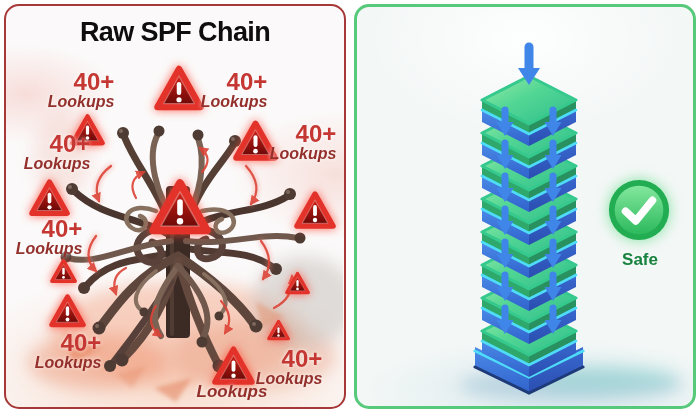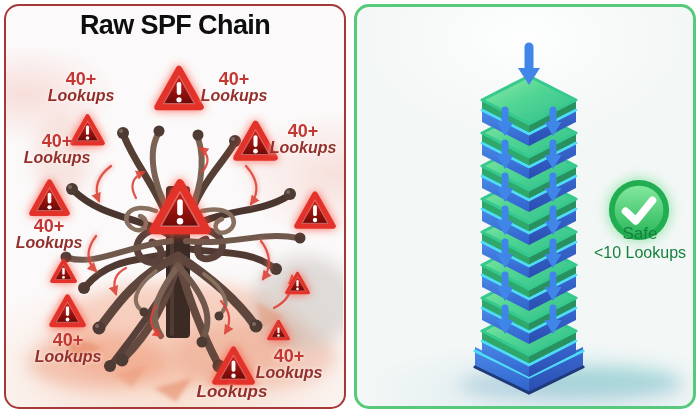--- a/index.html
+++ b/index.html
@@ -10,35 +10,35 @@
     background:
       radial-gradient(130px 70px at 6% 22%, rgba(240,170,160,.35), transparent 70%),
       radial-gradient(150px 90px at 98% 42%, rgba(238,165,150,.30), transparent 70%),
       radial-gradient(300px 150px at 48% 94%, rgba(246,185,150,.45), transparent 75%),
       #FBF9F9;}
   .panel-right{left:354px;width:342px;border:3px solid #57C97B;
     background:
       radial-gradient(260px 70px at 58% 96%, rgba(150,195,215,.28), transparent 72%),
       radial-gradient(200px 120px at 50% 8%, rgba(255,255,255,.9), transparent 80%),
       #F3F7F6;}
-  .title{position:absolute;top:4px;left:0;width:100%;text-align:center;
+  .title{position:absolute;top:11px;left:0;width:100%;text-align:center;
          font-size:27px;font-weight:800;color:#0e0e0e;letter-spacing:-0.6px;}
   .art{position:absolute;left:0;top:0;}
   
   .tri{position:absolute;filter:drop-shadow(0 0 5px rgba(255,70,50,.8));}
   
   .wlabel{position:absolute;transform:translateX(-50%);text-align:center;font-weight:800;line-height:1.02;
           text-shadow:0 0 4px rgba(255,255,255,.85);}
-  .wl-top{font-size:18px;color:#C53732;}
+  .wl-top{font-size:24px;color:#C53732;text-align:right;}
   .wl-bottom{font-size:16px;color:#93302C;font-style:italic;}
   .wl-single .wl-bottom{font-size:17px;}
   
   .check{position:absolute;left:250px;top:171px;filter:drop-shadow(0 0 7px rgba(90,220,130,.75));}
-  .safe-badge{position:absolute;left:283px;top:218px;transform:translateX(-50%);text-align:center;
-              font-weight:400;color:#17813E;line-height:1.1;white-space:nowrap;}
+  .safe-badge{position:absolute;left:283px;top:244px;transform:translateX(-50%);
+              font-weight:700;color:#17813E;line-height:1.1;white-space:nowrap;}
   .safe-line1{font-size:17px;}
   .safe-line2{font-size:16px;}
 </style>
 </head>
 <body>
 
 <svg width="0" height="0" style="position:absolute" xmlns="http://www.w3.org/2000/svg" xmlns:xlink="http://www.w3.org/1999/xlink" aria-hidden="true">
   <defs>
     <linearGradient id="triGrad" x1="0" y1="0" x2="0" y2="1">
       <stop offset="0" stop-color="#CE2217"></stop>
@@ -319,18 +319,17 @@
           <use href="#arrS" xlink:href="#arrS" transform="translate(196,301)"></use>
       </g>
       <use href="#arrB" xlink:href="#arrB" transform="translate(172,40)"></use>
     </svg>
 
     <svg class="check" width="64" height="64" viewBox="0 0 100 100" xmlns="http://www.w3.org/2000/svg" xmlns:xlink="http://www.w3.org/1999/xlink">
       <use href="#checkSym" xlink:href="#checkSym"></use>
     </svg>
     <div class="safe-badge">
       <div class="safe-line1">Safe</div>
-      <div class="safe-line2">&lt;10 Lookups</div>
     </div>
 
   </div>
 
 </div>
 
 </body></html>

